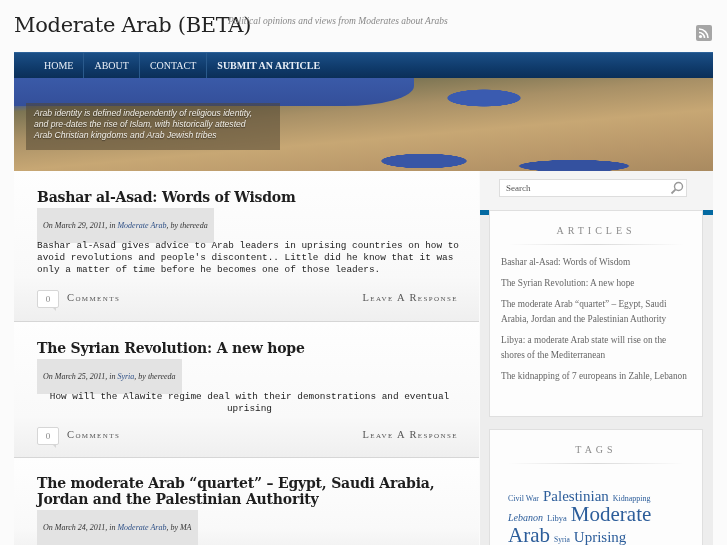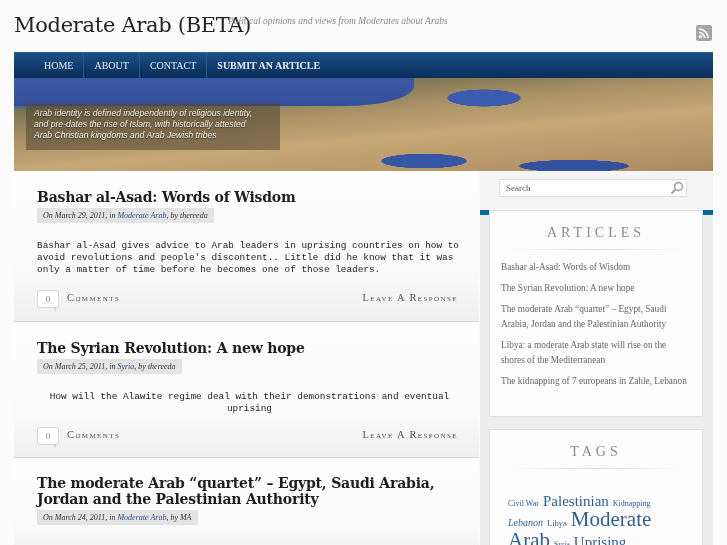--- a/index.html
+++ b/index.html
@@ -73,21 +73,21 @@
     background: linear-gradient(#fefefe, #f9f9f9 70%, #efefef);
     border-bottom: 1px solid #d6d6d6;
   }
   .post-title {
     position: absolute; left: 23px;
     font-family: "DejaVu Serif", serif; font-size: 14px; color: #1e1e1e;
     line-height: 16px; letter-spacing: -0.2px; cursor: pointer;
   }
   .post-meta {
     position: absolute; left: 23px;
-    background: #e3e3e3; padding: 3px 6px;
+    background: #e3e3e3; padding: 13px 6px;
     font-family: "Liberation Serif", serif; font-style: italic;
     font-size: 8px; color: #333; white-space: nowrap;
   }
   .post-meta .cat { color: #2d4f86; cursor: pointer; }
   .post-excerpt {
     position: absolute; left: 23px; width: 425px;
     font-family: Liberation Mono, monospace; font-size: 9.4px; line-height: 12px;
     color: #222;
   }
   .comment-box {
@@ -119,21 +119,21 @@
     font-family: "Liberation Serif", serif; font-size: 9px; color: #555;
     padding-left: 6px; line-height: 16px;
   }
   .search-icon { position: absolute; left: 190px; top: 9px; }
   .widget {
     position: absolute; left: 9px; width: 214px;
     background: #fdfdfd; border: 1px solid #dfdfdf;
   }
   .widget-title {
     text-align: center; font-family: "Liberation Serif", serif;
-    font-size: 14px; letter-spacing: 4px; color: #8b8b8b;
+    font-size: 10px; letter-spacing: 4px; color: #8b8b8b;
     padding-top: 14px; padding-bottom: 8px;
   }
   .widget-rule {
     height: 1px; margin: 0 18px; background: linear-gradient(90deg, transparent, #dadada, transparent);
   }
   .article-list { list-style: none; padding: 10px 11px 0 11px; }
   .article-list li {
     font-family: "Liberation Serif", serif; font-size: 9.3px; line-height: 15px;
     color: #666; margin-bottom: 6px; cursor: pointer;
   }

